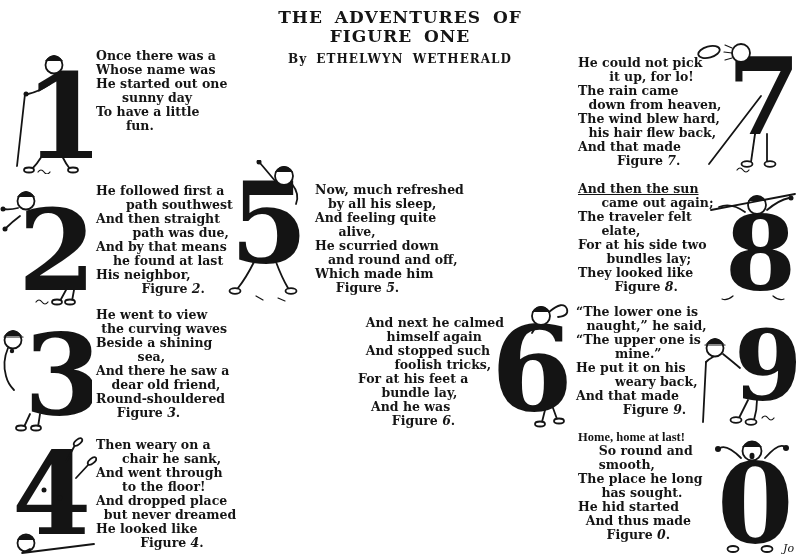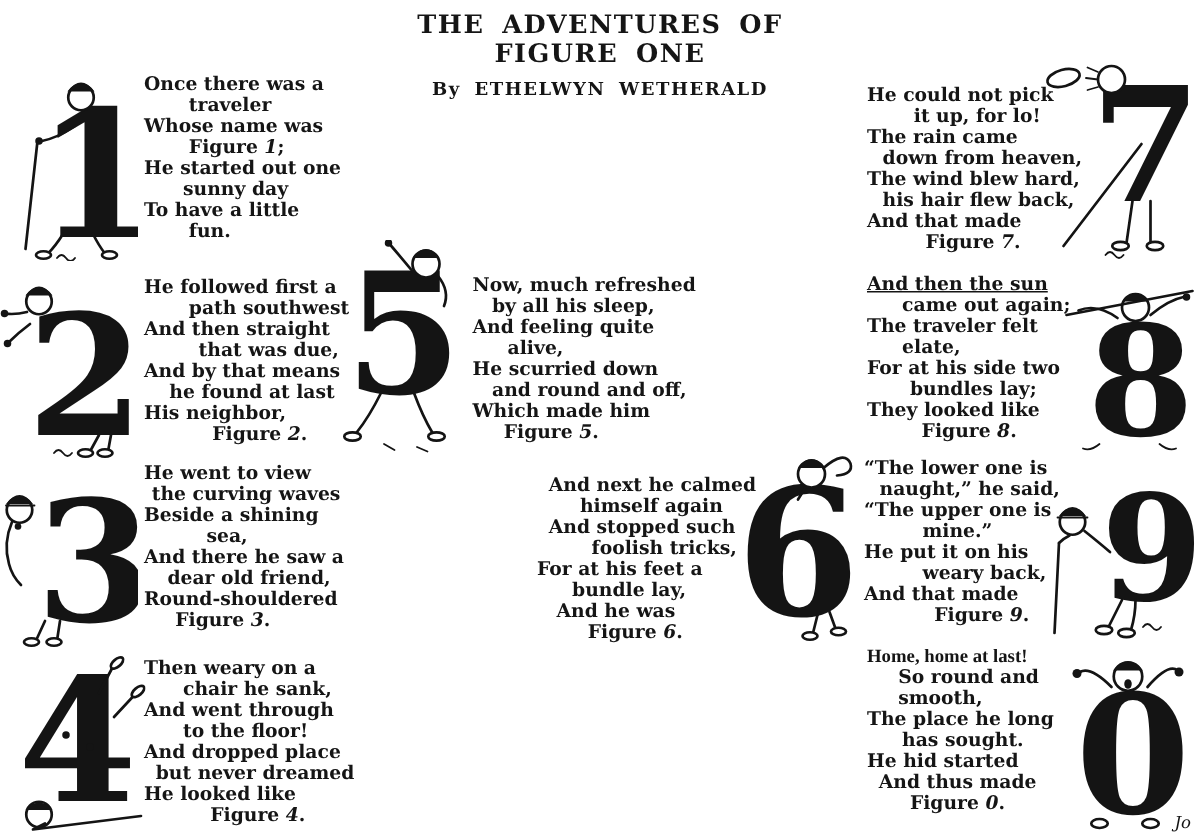--- a/index.html
+++ b/index.html
@@ -37,33 +37,31 @@
 <div class="page">
 
   <div class="header">
     <div class="title-line">THE ADVENTURES OF</div>
     <div class="title-line">FIGURE ONE</div>
     <div class="byline">By ETHELWYN WETHERALD</div>
   </div>
 
   <div class="verse" style="left:96px;  top:49px;">
       <div class="poem-line" style="padding-left: 0px;"><span>Once there was a</span></div>
-      <div class="poem-line" style="padding-left: 29.9px;"><span>traveler</span></div>
       <div class="poem-line" style="padding-left: 0px;"><span>Whose name was</span></div>
-      <div class="poem-line" style="padding-left: 29.9px;"><span>Figure </span><i>1</i><span>;</span></div>
       <div class="poem-line" style="padding-left: 0px;"><span>He started out one</span></div>
       <div class="poem-line" style="padding-left: 26px;"><span>sunny day</span></div>
       <div class="poem-line" style="padding-left: 0px;"><span>To have a little</span></div>
       <div class="poem-line" style="padding-left: 29.9px;"><span>fun.</span></div>
     </div>
   <div class="verse" style="left:96px;  top:184px;">
       <div class="poem-line" style="padding-left: 0px;"><span>He followed first a</span></div>
       <div class="poem-line" style="padding-left: 29.9px;"><span>path southwest</span></div>
       <div class="poem-line" style="padding-left: 0px;"><span>And then straight</span></div>
-      <div class="poem-line" style="padding-left: 36.4px;"><span>that was due,</span></div>
+      <div class="poem-line" style="padding-left: 36.4px;"><span>path was due,</span></div>
       <div class="poem-line" style="padding-left: 0px;"><span>And by that means</span></div>
       <div class="poem-line" style="padding-left: 16.9px;"><span>he found at last</span></div>
       <div class="poem-line" style="padding-left: 0px;"><span>His neighbor,</span></div>
       <div class="poem-line" style="padding-left: 45.5px;"><span>Figure </span><i>2</i><span>.</span></div>
     </div>
   <div class="verse" style="left:96px;  top:308px;">
       <div class="poem-line" style="padding-left: 0px;"><span>He went to view</span></div>
       <div class="poem-line" style="padding-left: 5.2px;"><span>the curving waves</span></div>
       <div class="poem-line" style="padding-left: 0px;"><span>Beside a shining</span></div>
       <div class="poem-line" style="padding-left: 41.6px;"><span>sea,</span></div>

